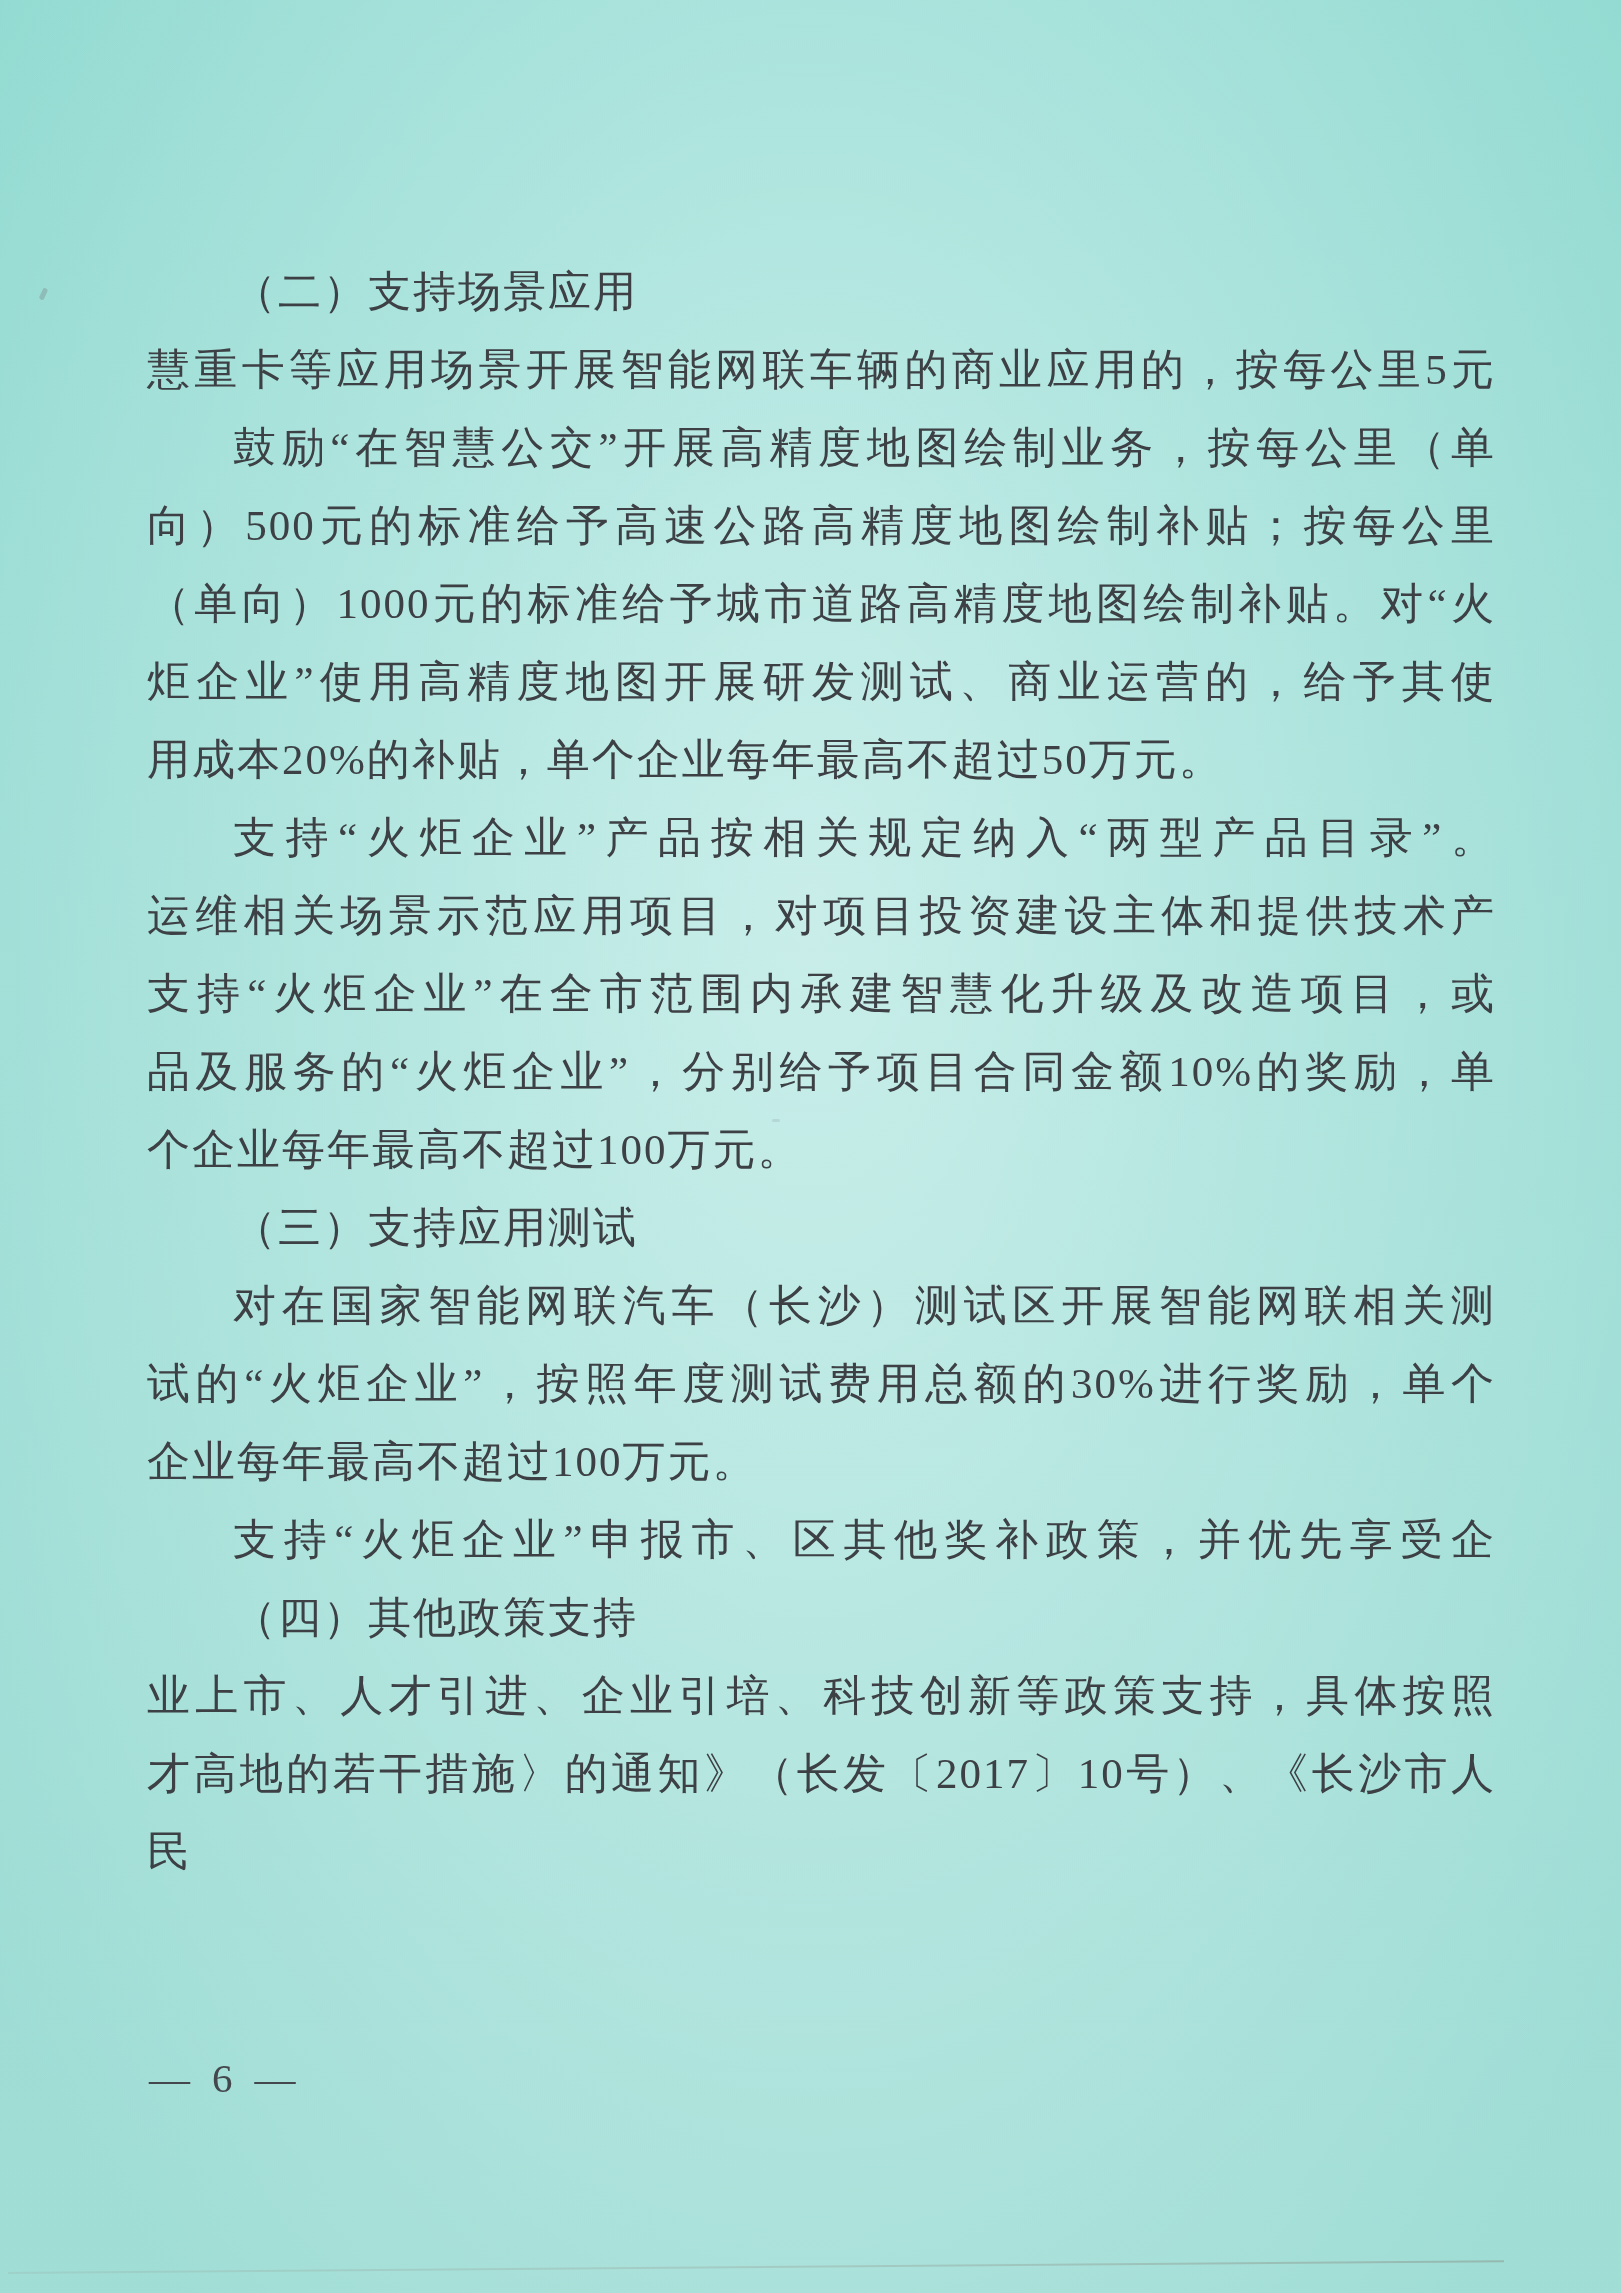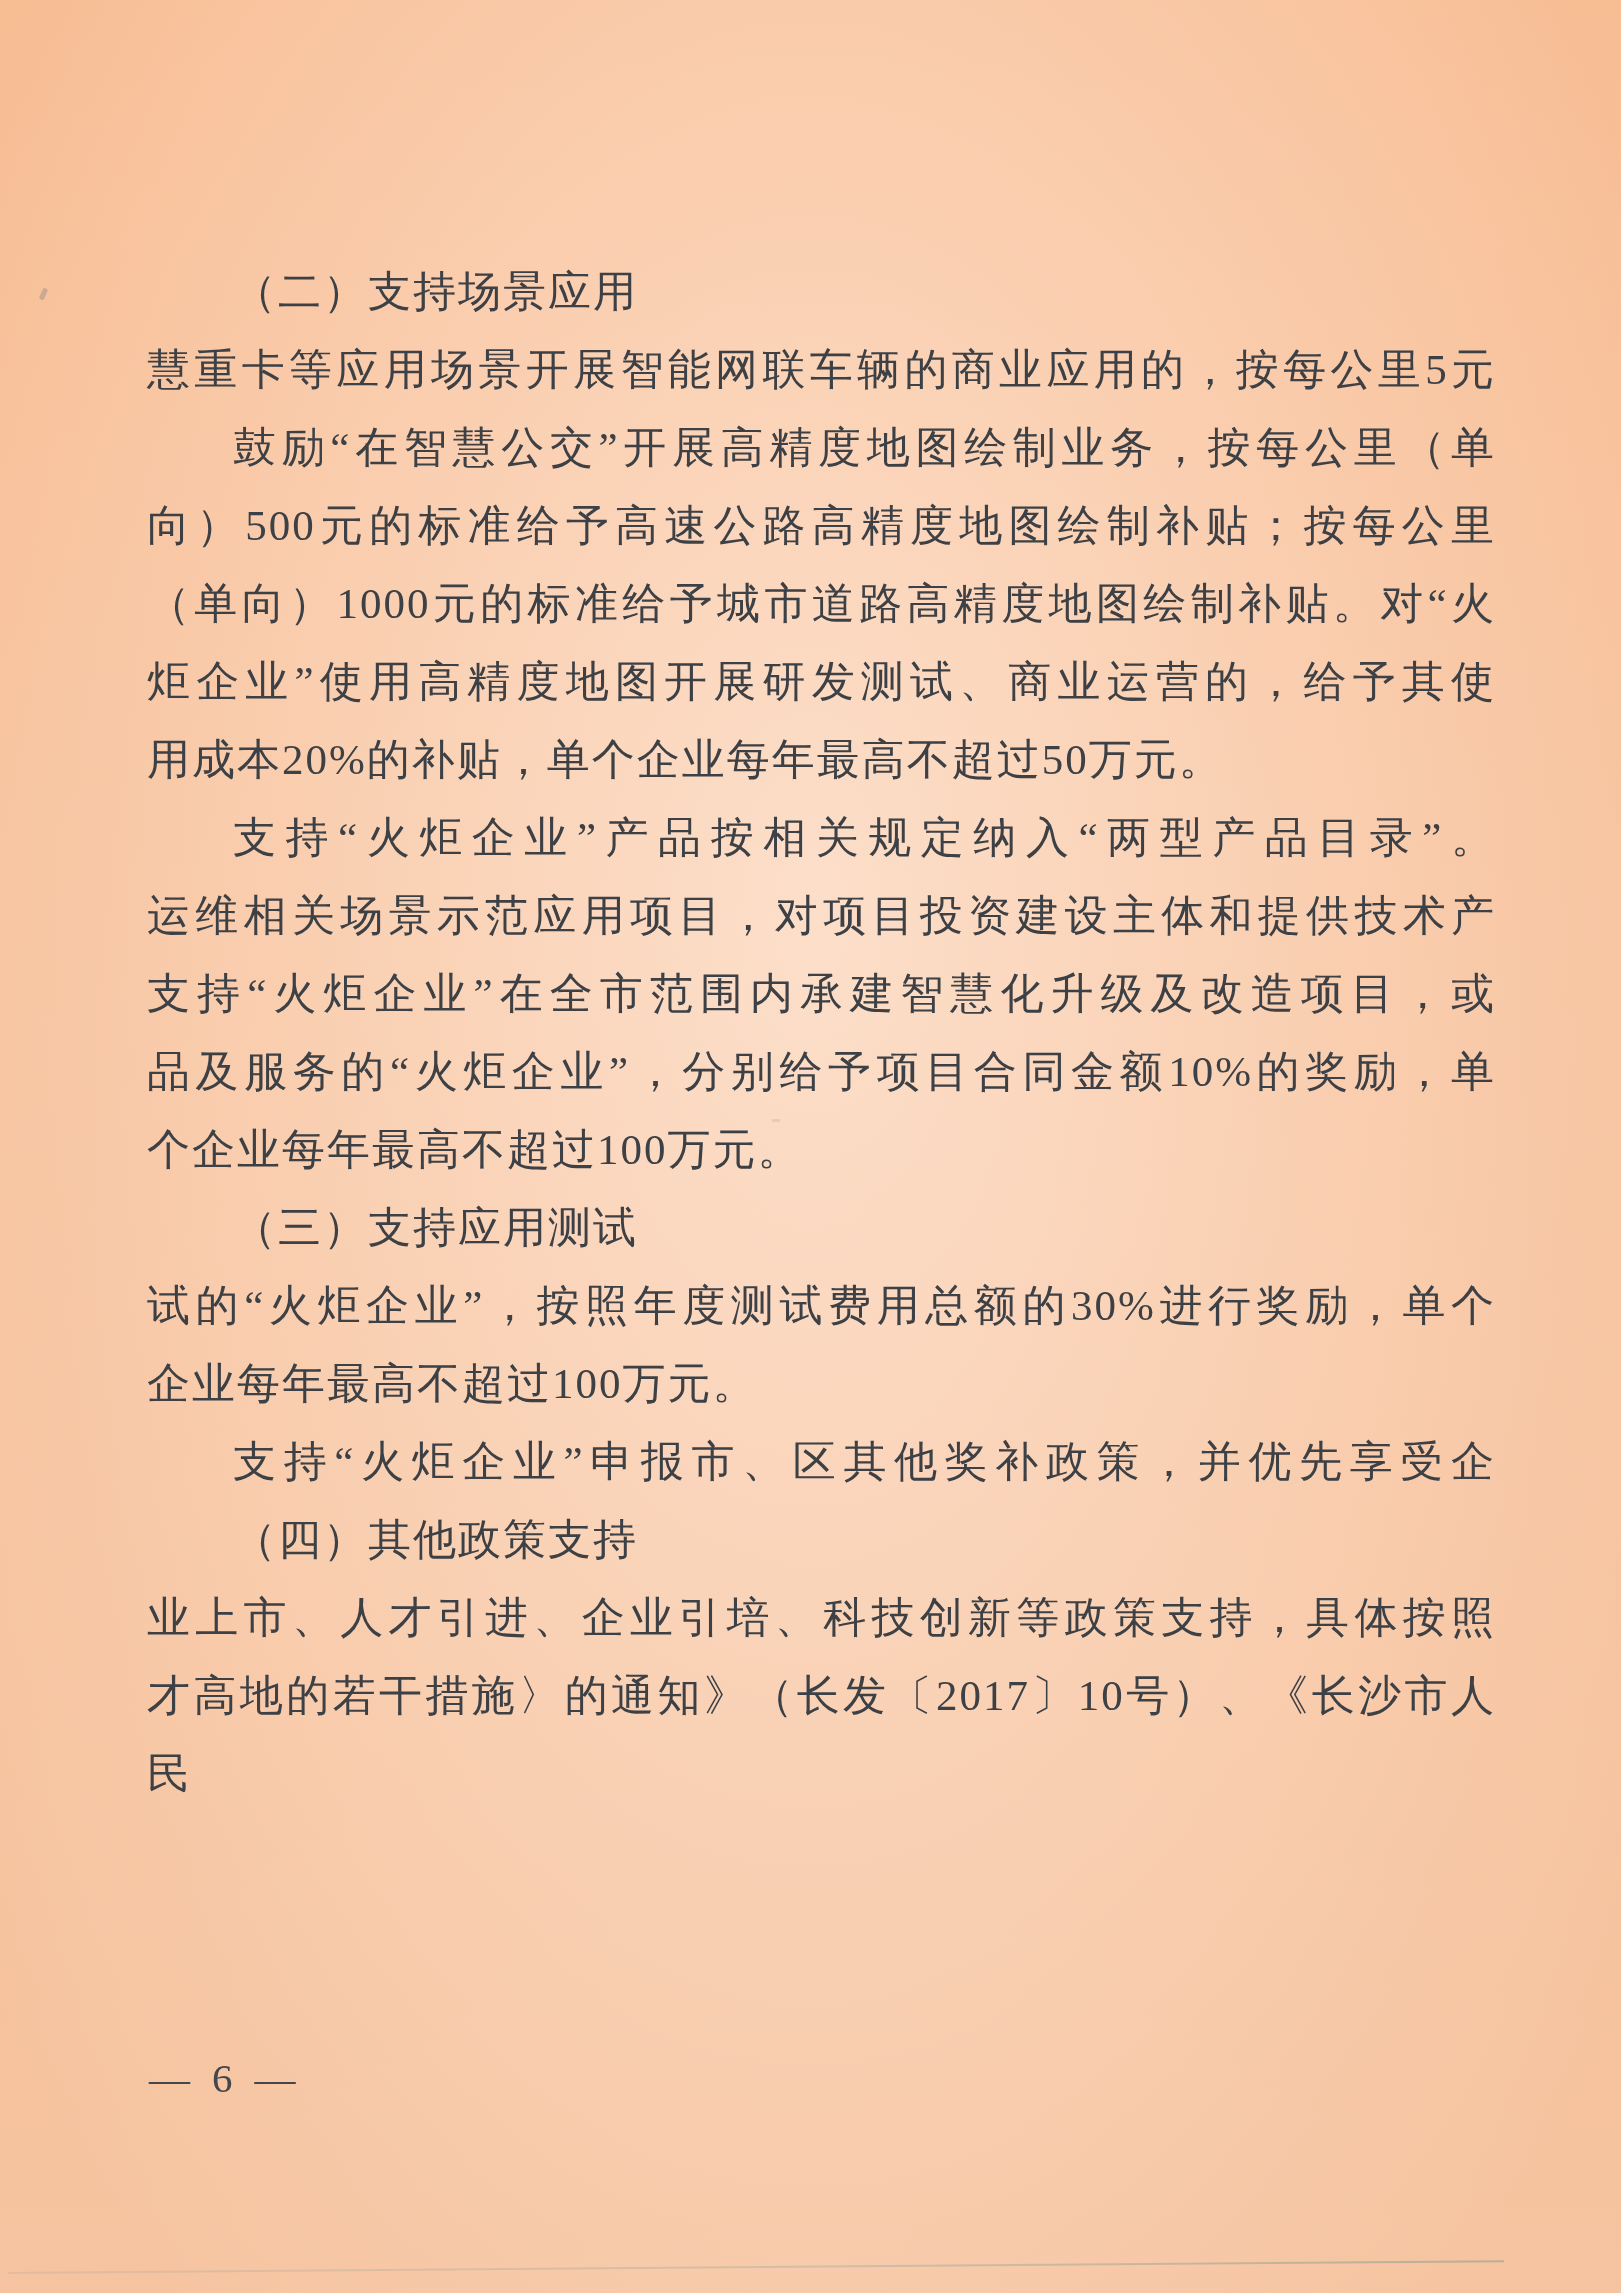--- a/index.html
+++ b/index.html
@@ -5,21 +5,21 @@
   html, body {
     margin: 0;
     padding: 0;
     background: #e8e8e8;
   }
   .page {
     position: relative;
     width: 1621px;
     height: 2294px;
     margin: 0 auto;
-    background: #f97316;
+    background: #14b8a6;
     overflow: hidden;
     font-family: "Liberation Serif", "DejaVu Serif", serif;
     color: #3d4045;
   }
   
   .page::before {
     content: "";
     position: absolute;
     inset: 0;
     background:
@@ -91,20 +91,21 @@
     <div class="line justify">向）500元的标准给予高速公路高精度地图绘制补贴；按每公里</div>
     <div class="line justify">（单向）1000元的标准给予城市道路高精度地图绘制补贴。对“火</div>
     <div class="line justify">炬企业”使用高精度地图开展研发测试、商业运营的，给予其使</div>
     <div class="line">用成本20%的补贴，单个企业每年最高不超过50万元。</div>
     <div class="line indent justify">支持“火炬企业”产品按相关规定纳入“两型产品目录”。</div>
     <div class="line justify">运维相关场景示范应用项目，对项目投资建设主体和提供技术产</div>
     <div class="line justify">支持“火炬企业”在全市范围内承建智慧化升级及改造项目，或</div>
     <div class="line justify">品及服务的“火炬企业”，分别给予项目合同金额10%的奖励，单</div>
     <div class="line">个企业每年最高不超过100万元。</div>
     <div class="line indent">（三）支持应用测试</div>
+    <div class="line indent justify">对在国家智能网联汽车（长沙）测试区开展智能网联相关测</div>
     <div class="line justify">试的“火炬企业”，按照年度测试费用总额的30%进行奖励，单个</div>
     <div class="line">企业每年最高不超过100万元。</div>
     <div class="line indent justify">支持“火炬企业”申报市、区其他奖补政策，并优先享受企</div>
     <div class="line indent">（四）其他政策支持</div>
     <div class="line justify">业上市、人才引进、企业引培、科技创新等政策支持，具体按照</div>
     <div class="line justify">才高地的若干措施〉的通知》（长发〔2017〕10号）、《长沙市人民</div>
   </div>
 
   <div class="page-footer">— 6 —</div>
 

